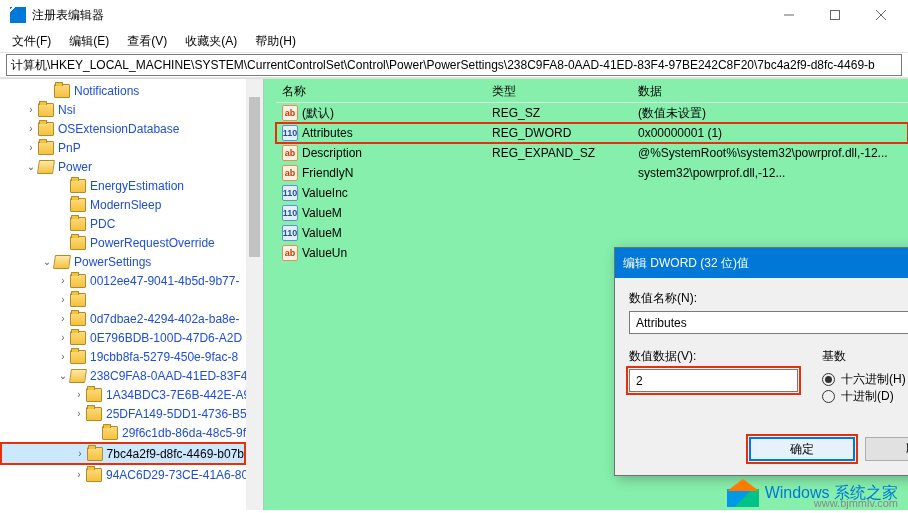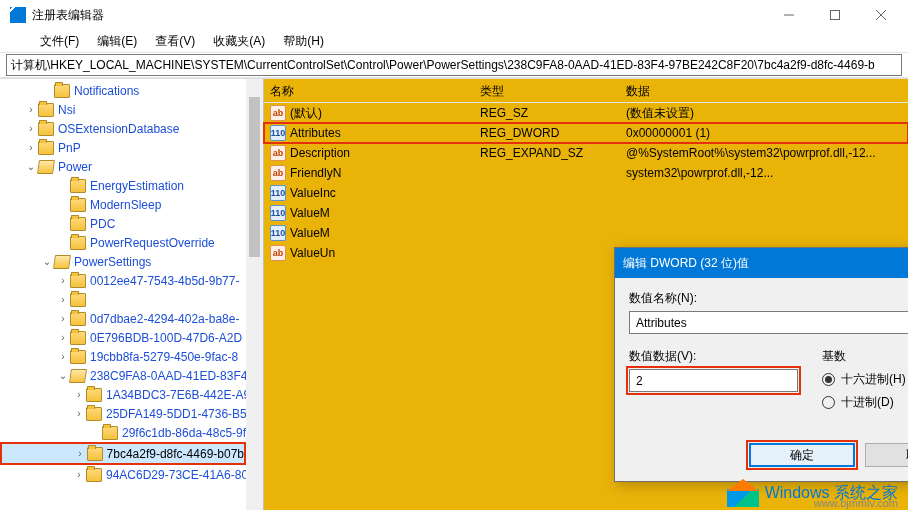--- a/index.html
+++ b/index.html
@@ -7,21 +7,21 @@
 
 
 .titlebar { height: 30px; display: flex; align-items: center; padding: 0 4px; background: #fff; }
 .titlebar .app-icon { width: 16px; height: 16px; background: linear-gradient(135deg,#0078D7 2px,#fff 2px 4px,#0078D7 4px); display: inline-block; margin: 0 6px; }
 .titlebar .title-text { flex: 1; font-size: 12px; color: #000; }
 .titlebar .win-btns { display: flex; }
 .titlebar .win-btn { width: 46px; height: 30px; display: flex; align-items: center; justify-content: center; color: #666; }
 .titlebar .win-btn svg { stroke:#666; }
 
 
-.menubar { height: 22px; display: flex; align-items: center; padding: 0 4px; gap: 2px; border-bottom: 0; margin-left: 28px; }
+.menubar { height: 22px; display: flex; align-items: center; padding: 0 4px; gap: 2px; border-bottom: 0; }
 .menubar .menu-item { padding: 2px 8px; color: #000; }
 
 
 .addressbar { height: 26px; display: flex; align-items: center; padding: 0 6px; border-top: 1px solid #e5e5e5; border-bottom: 1px solid #e5e5e5; }
 .addressbar input { flex: 1; height: 22px; border: 1px solid #7a7a7a; padding: 0 4px; font-size: 12px; background: #fff; }
 
 
 .content { display: flex; height: calc(100% - 30px - 22px - 26px - 3px); border-top: 1px solid #ddd; }
 
 
@@ -34,41 +34,41 @@
 .tree-folder.closed { background: linear-gradient(#FFD97A,#F5C23C); border:1px solid #B08C2B; border-radius:1px; position:relative; }
 .tree-folder.closed::before { content:""; position:absolute; top:-3px; left:0; width:6px; height:3px; background:#F5C23C; border:1px solid #B08C2B; border-bottom:none; border-radius:1px 1px 0 0; }
 .tree-folder.open { background: linear-gradient(#FFE9A8,#F5C23C); border:1px solid #B08C2B; border-radius:1px; transform: skewX(-8deg); }
 .tree-label { color: #1d4ed8; }
 .tree-node.selected { background: #CCE8FF; }
 .tree-node.selected .tree-label { color: #000; }
 .indent { display:inline-block; }
 .red-box { border: 2px solid #E53109; }
 
 
-.listview { flex: 1; position: relative; background: #eab308; }
+.listview { flex: 1; position: relative; background: #86efac; padding-left: 12px; }
 .list-header { height: 24px; display: flex; border-bottom: 1px solid #e3e3e3; }
 .list-header .col { padding: 4px 6px; color: #000; border-right: 1px solid transparent; }
 .row { height: 20px; display: flex; align-items: center; }
 .row .cell { padding: 1px 6px; white-space: nowrap; overflow: hidden; }
 .val-icon { width: 16px; height: 16px; margin-right: 4px; display:inline-flex; align-items:center; justify-content:center; font-size:9px; font-weight:bold; border-radius:2px; }
 .val-icon.str { background:#fef0e4; border:1px solid #e09050; color:#c04000; }
 .val-icon.bin { background:#e4effe; border:1px solid #6090d0; color:#2050a0; }
 .row.highlight { outline:2px solid #E53109; outline-offset:-1px; }
 
 
 .dialog { position: absolute; left: 350px; top: 168px; width: 372px; background: #F0F0F0; border: 1px solid #707070; box-shadow: 3px 3px 12px rgba(0,0,0,0.25); }
 .dialog-title { height: 30px; background: #0078D7; color: #fff; display: flex; align-items: center; padding: 0 8px; font-size: 12px; }
 .dialog-title .spacer { flex: 1; }
 .dialog-body { padding: 12px 14px 14px 14px; }
 .dialog-body label { display:block; margin-bottom: 4px; color: #000; }
 .dialog-body input[type=text] { width: 100%; height: 23px; border: 1px solid #7a7a7a; padding: 0 6px; background:#fff; }
 .dialog-body .value-row { display:flex; gap: 24px; margin-top: 14px; align-items:flex-start; }
 .dialog-body .value-col { display:flex; flex-direction:column; }
 .dialog-body .value-input { width: 165px; }
-.dialog-body .radio-group { display:flex; flex-direction:column; gap: 6px; margin-top: 2px; }
+.dialog-body .radio-group { display:flex; flex-direction:column; margin-top: 2px; }
 .dialog-body .radio-item { display:flex; align-items:center; gap:6px; }
 .dialog-body .radio-dot { width:13px; height:13px; border:1px solid #333; border-radius:50%; display:inline-flex; align-items:center; justify-content:center; }
 .dialog-body .radio-dot.checked::after { content:""; width:7px; height:7px; background:#333; border-radius:50%; }
 .dialog-buttons { display:flex; gap: 10px; justify-content:flex-end; margin-top: 32px; }
 .dialog-buttons button { width: 106px; height: 24px; background:#E1E1E1; border:1px solid #ADADAD; }
 .dialog-buttons button.primary { border:2px solid #0078D7; background:#E5F1FB; }
 .redbox { outline: 2px solid #E53109; outline-offset: 1px; }
 
 
 .watermark { position:absolute; right: 10px; bottom: 6px; display:flex; align-items:center; gap:6px; }
@@ -176,21 +176,21 @@
       <div class="tree-node">
         <span class="indent" style="width: 40px;"></span>
         <span class="tree-expander">⌄</span>
         <span class="tree-folder open"></span>
         <span class="tree-label">PowerSettings</span>
       </div>
       <div class="tree-node">
         <span class="indent" style="width: 56px;"></span>
         <span class="tree-expander">›</span>
         <span class="tree-folder closed"></span>
-        <span class="tree-label">0012ee47-7543-4b5d-9b77-</span>
+        <span class="tree-label">0012ee47-9041-4b5d-9b77-</span>
       </div>
       <div class="tree-node">
         <span class="indent" style="width: 56px;"></span>
         <span class="tree-expander">›</span>
         <span class="tree-folder closed"></span>
       </div>
       <div class="tree-node">
         <span class="indent" style="width: 56px;"></span>
         <span class="tree-expander">›</span>
         <span class="tree-folder closed"></span>

